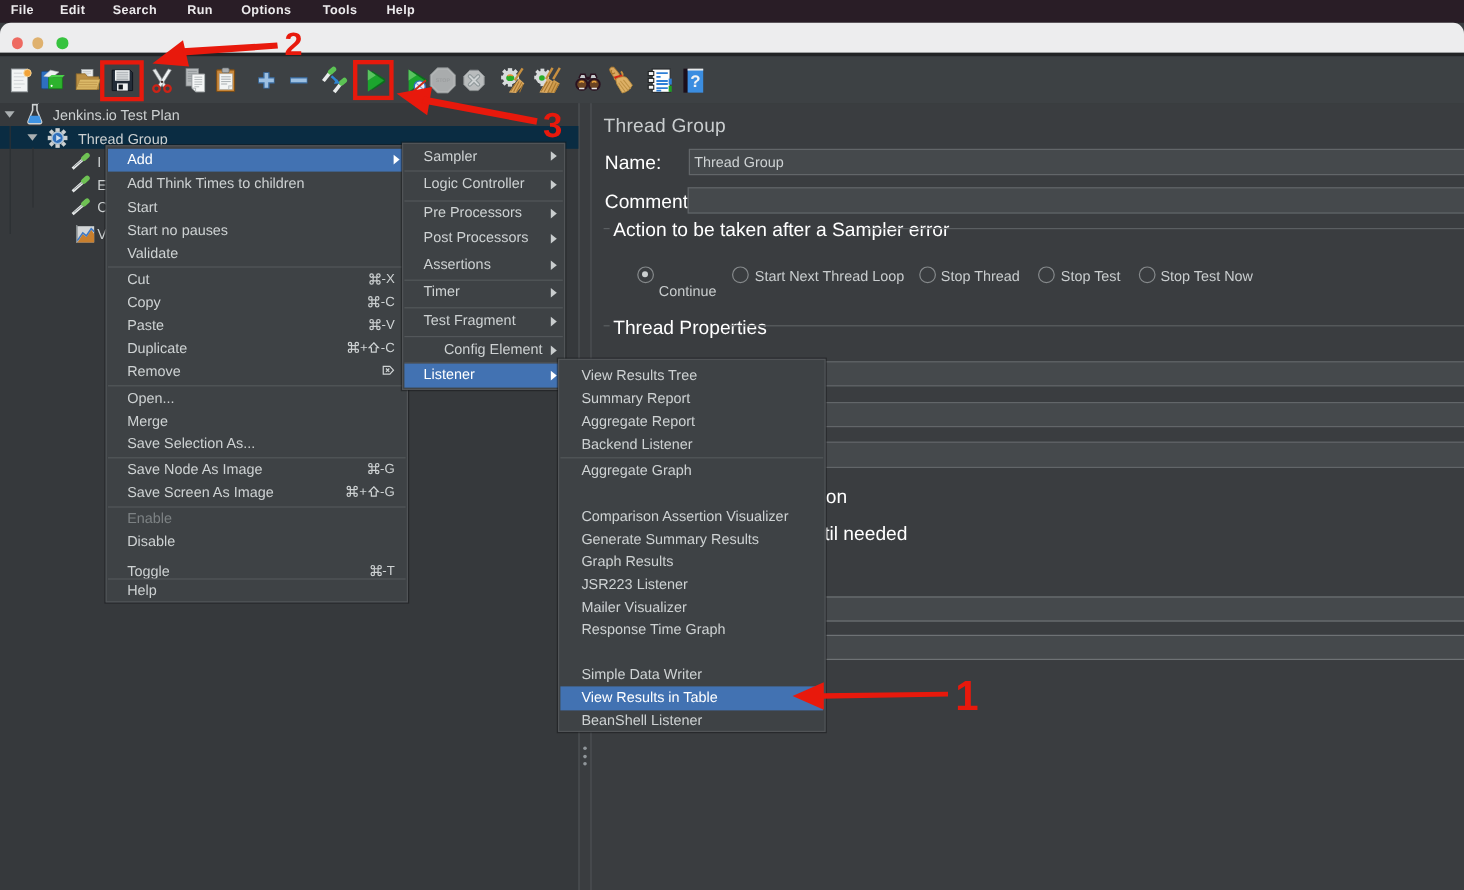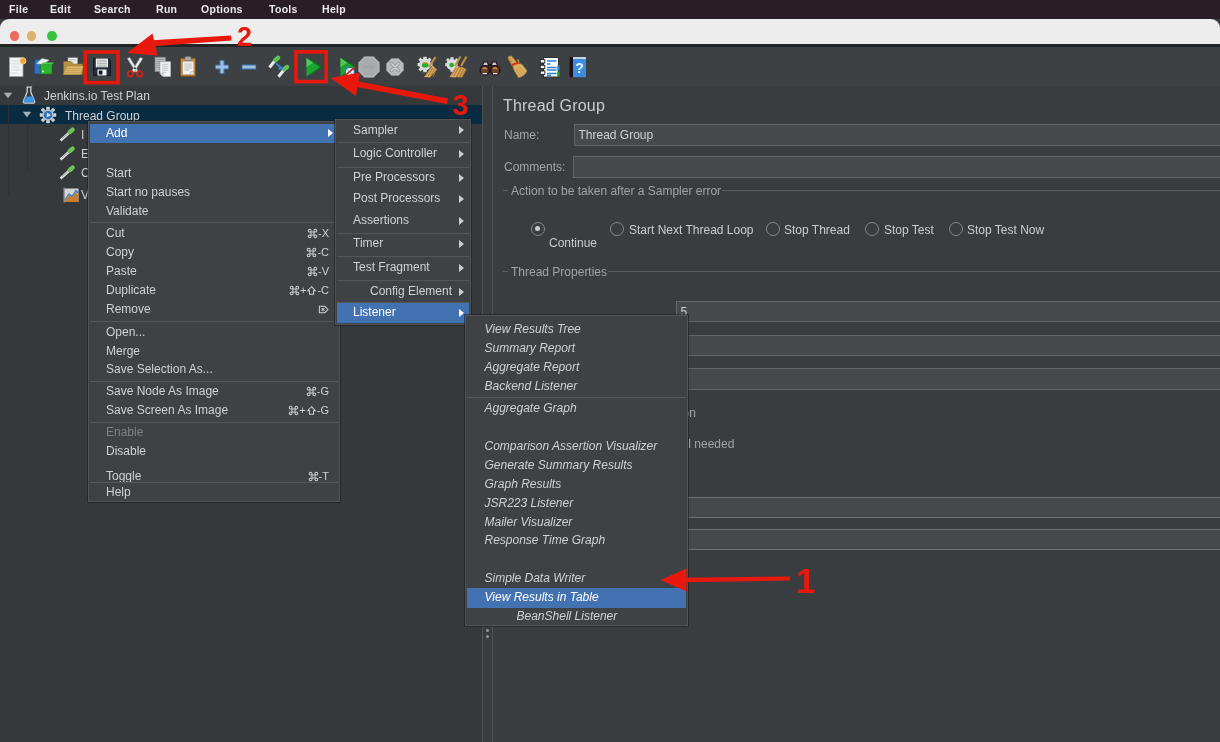--- a/index.html
+++ b/index.html
@@ -28,21 +28,21 @@
 .mi .sc{position:absolute;right:9px;top:0;}
 .hl{background:#4272b2;color:#fff;}
 .msep{position:absolute;left:1px;right:1px;height:1px;background:#53575a;}
 .arr{position:absolute;right:5px;top:5.6px;width:0;height:0;border-left:5px solid #c9cdce;border-top:4px solid transparent;border-bottom:4px solid transparent;}
 .hl .arr{border-left-color:#fff;}
 .dis{color:#7d8284;}
 .s2{padding-left:17.5px;}
 .g{stroke:#ced2d3;fill:none;stroke-width:1.1;vertical-align:-2px;}
 .sc{font-size:11px;}
 
-.lbl{position:absolute;font-size:12px;color:#a3a3a3;white-space:nowrap;}
+.lbl{position:absolute;font-size:16px;color:#ffffff;white-space:nowrap;}
 .fld{position:absolute;background:#45494c;border:1px solid #626669;box-sizing:border-box;color:#ced2d3;font-size:12px;line-height:20.5px;padding-left:3.5px;}
 .gline{position:absolute;height:1px;background:#5b5f62;}
 .radio{position:absolute;width:14px;height:14px;border-radius:50%;border:1px solid #85898b;box-sizing:border-box;}
 .radio i{position:absolute;left:3.5px;top:3.5px;width:5px;height:5px;border-radius:50%;background:#cbcfd0;}
 .rlbl{position:absolute;font-size:12px;color:#c9cdce;white-space:nowrap;}
 
 .rednum{position:absolute;color:#e8190c;font-weight:bold;z-index:60;}
 .overlay{left:0;top:0;z-index:55;pointer-events:none;}
 </style>
 </head>
@@ -332,20 +332,21 @@
   <div class="fld" style="left:676px;top:334.5px;width:548px;height:21.5px;">1</div>
   <div class="fld" style="left:676px;top:368px;width:548px;height:22px;">2</div>
   <div class="lbl" style="left:666px;top:406px;">ration</div>
   <div class="lbl" style="left:669px;top:437px;">until needed</div>
   <div class="lbl" style="left:668px;top:467px;">e</div>
   <div class="fld" style="left:679px;top:496.5px;width:545px;height:21px;border-color:#6e7275;"></div>
   <div class="fld" style="left:679px;top:528.5px;width:545px;height:21px;border-color:#6e7275;"></div>
 
   <div class="menu" style="left:88px;top:121px;width:252px;height:381px;">
     <div class="mi hl" style="top:1.9px;">Add<span class="arr"></span></div>
+    <div class="mi" style="top:22.3px;">Add Think Times to children</div>
     <div class="mi" style="top:41.5px;">Start</div>
     <div class="mi" style="top:60.7px;">Start no pauses</div>
     <div class="mi" style="top:79.9px;">Validate</div>
     <div class="msep" style="top:100.3px;"></div>
     <div class="mi" style="top:101.6px;">Cut<span class="sc"><svg class="g" width="11" height="11" viewBox="0 0 12 12">
             <path d="M4.3 4.3H7.7V7.7H4.3Z"></path>
             <circle cx="2.9" cy="2.9" r="1.55"></circle>
             <circle cx="9.1" cy="2.9" r="1.55"></circle>
             <circle cx="2.9" cy="9.1" r="1.55"></circle>
             <circle cx="9.1" cy="9.1" r="1.55"></circle>
@@ -423,36 +424,36 @@
     <div class="msep" style="top:112.5px;"></div>
     <div class="mi" style="top:114.4px;">Timer<span class="arr"></span></div>
     <div class="msep" style="top:135.8px;"></div>
     <div class="mi" style="top:138.4px;">Test Fragment<span class="arr"></span></div>
     <div class="msep" style="top:160px;"></div>
     <div class="mi" style="top:162.4px;text-align:center;">Config Element<span class="arr"></span></div>
     <div class="msep" style="top:182.2px;"></div>
     <div class="mi hl" style="top:183.4px;">Listener<span class="arr"></span></div>
   </div>
 
-  <div class="menu" style="left:465px;top:315px;width:223px;height:311px;font-style:italic;">
+  <div class="menu" style="left:465px;top:299px;width:223px;height:311px;">
     <div class="mi s2" style="top:3.9px;">View Results Tree</div>
     <div class="mi s2" style="top:22.9px;">Summary Report</div>
     <div class="mi s2" style="top:41.9px;">Aggregate Report</div>
     <div class="mi s2" style="top:60.6px;">Backend Listener</div>
     <div class="msep" style="top:81.4px;"></div>
     <div class="mi s2" style="top:82.9px;">Aggregate Graph</div>
     <div class="mi s2" style="top:120.6px;">Comparison Assertion Visualizer</div>
     <div class="mi s2" style="top:139.6px;">Generate Summary Results</div>
     <div class="mi s2" style="top:158.6px;">Graph Results</div>
     <div class="mi s2" style="top:177.6px;">JSR223 Listener</div>
     <div class="mi s2" style="top:196.6px;">Mailer Visualizer</div>
     <div class="mi s2" style="top:215.4px;">Response Time Graph</div>
     <div class="mi s2" style="top:253.4px;">Simple Data Writer</div>
     <div class="mi s2 hl" style="top:272.4px;">View Results in Table</div>
-    <div class="mi s2" style="top:291.4px;margin-left:32px;">BeanShell Listener</div>
+    <div class="mi s2" style="top:291.4px;">BeanShell Listener</div>
   </div>
 
   <svg class="abs overlay" width="1220" height="742" viewBox="0 0 1220 742">
     <g fill="none" stroke="#e8190c">
       <rect x="85.2" y="52" width="32.8" height="30.6" stroke-width="3.6"></rect>
       <rect x="296" y="51.8" width="30.2" height="29.8" stroke-width="3.6"></rect>
     </g>
     <g fill="#e8190c" stroke="none">
 
       <polygon points="127,53 152.5,33.5 157.5,55.5"></polygon>

